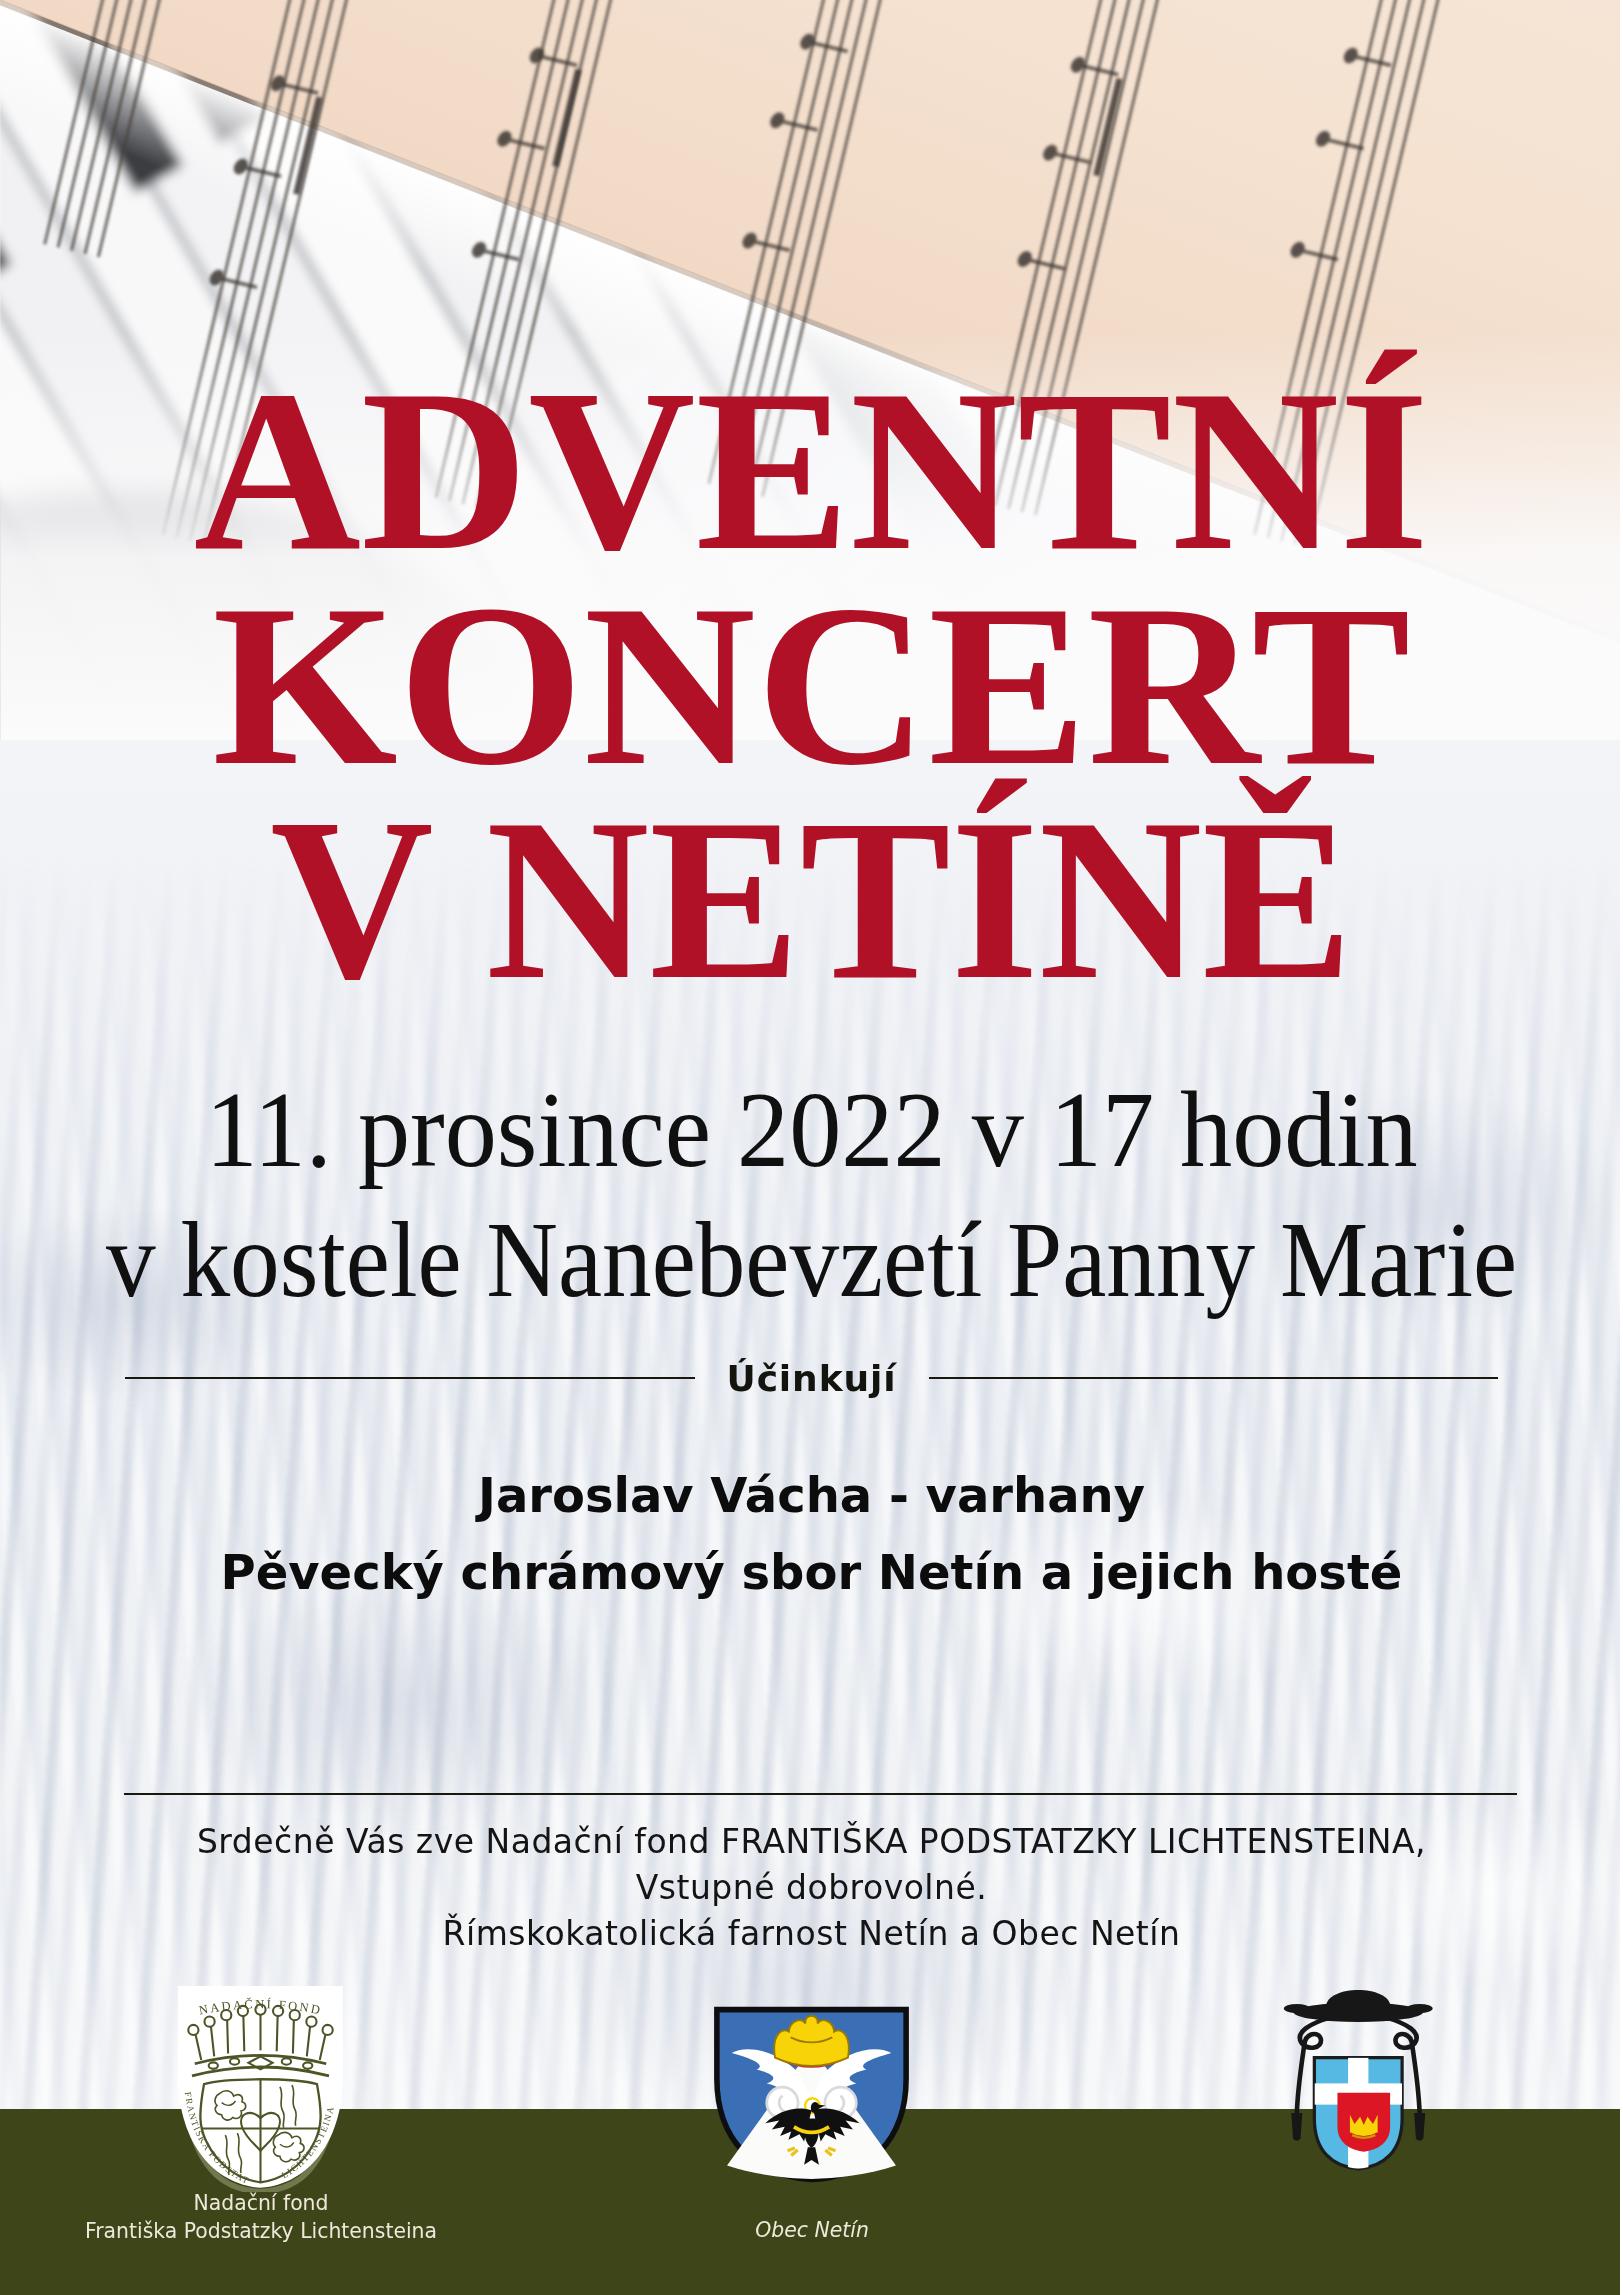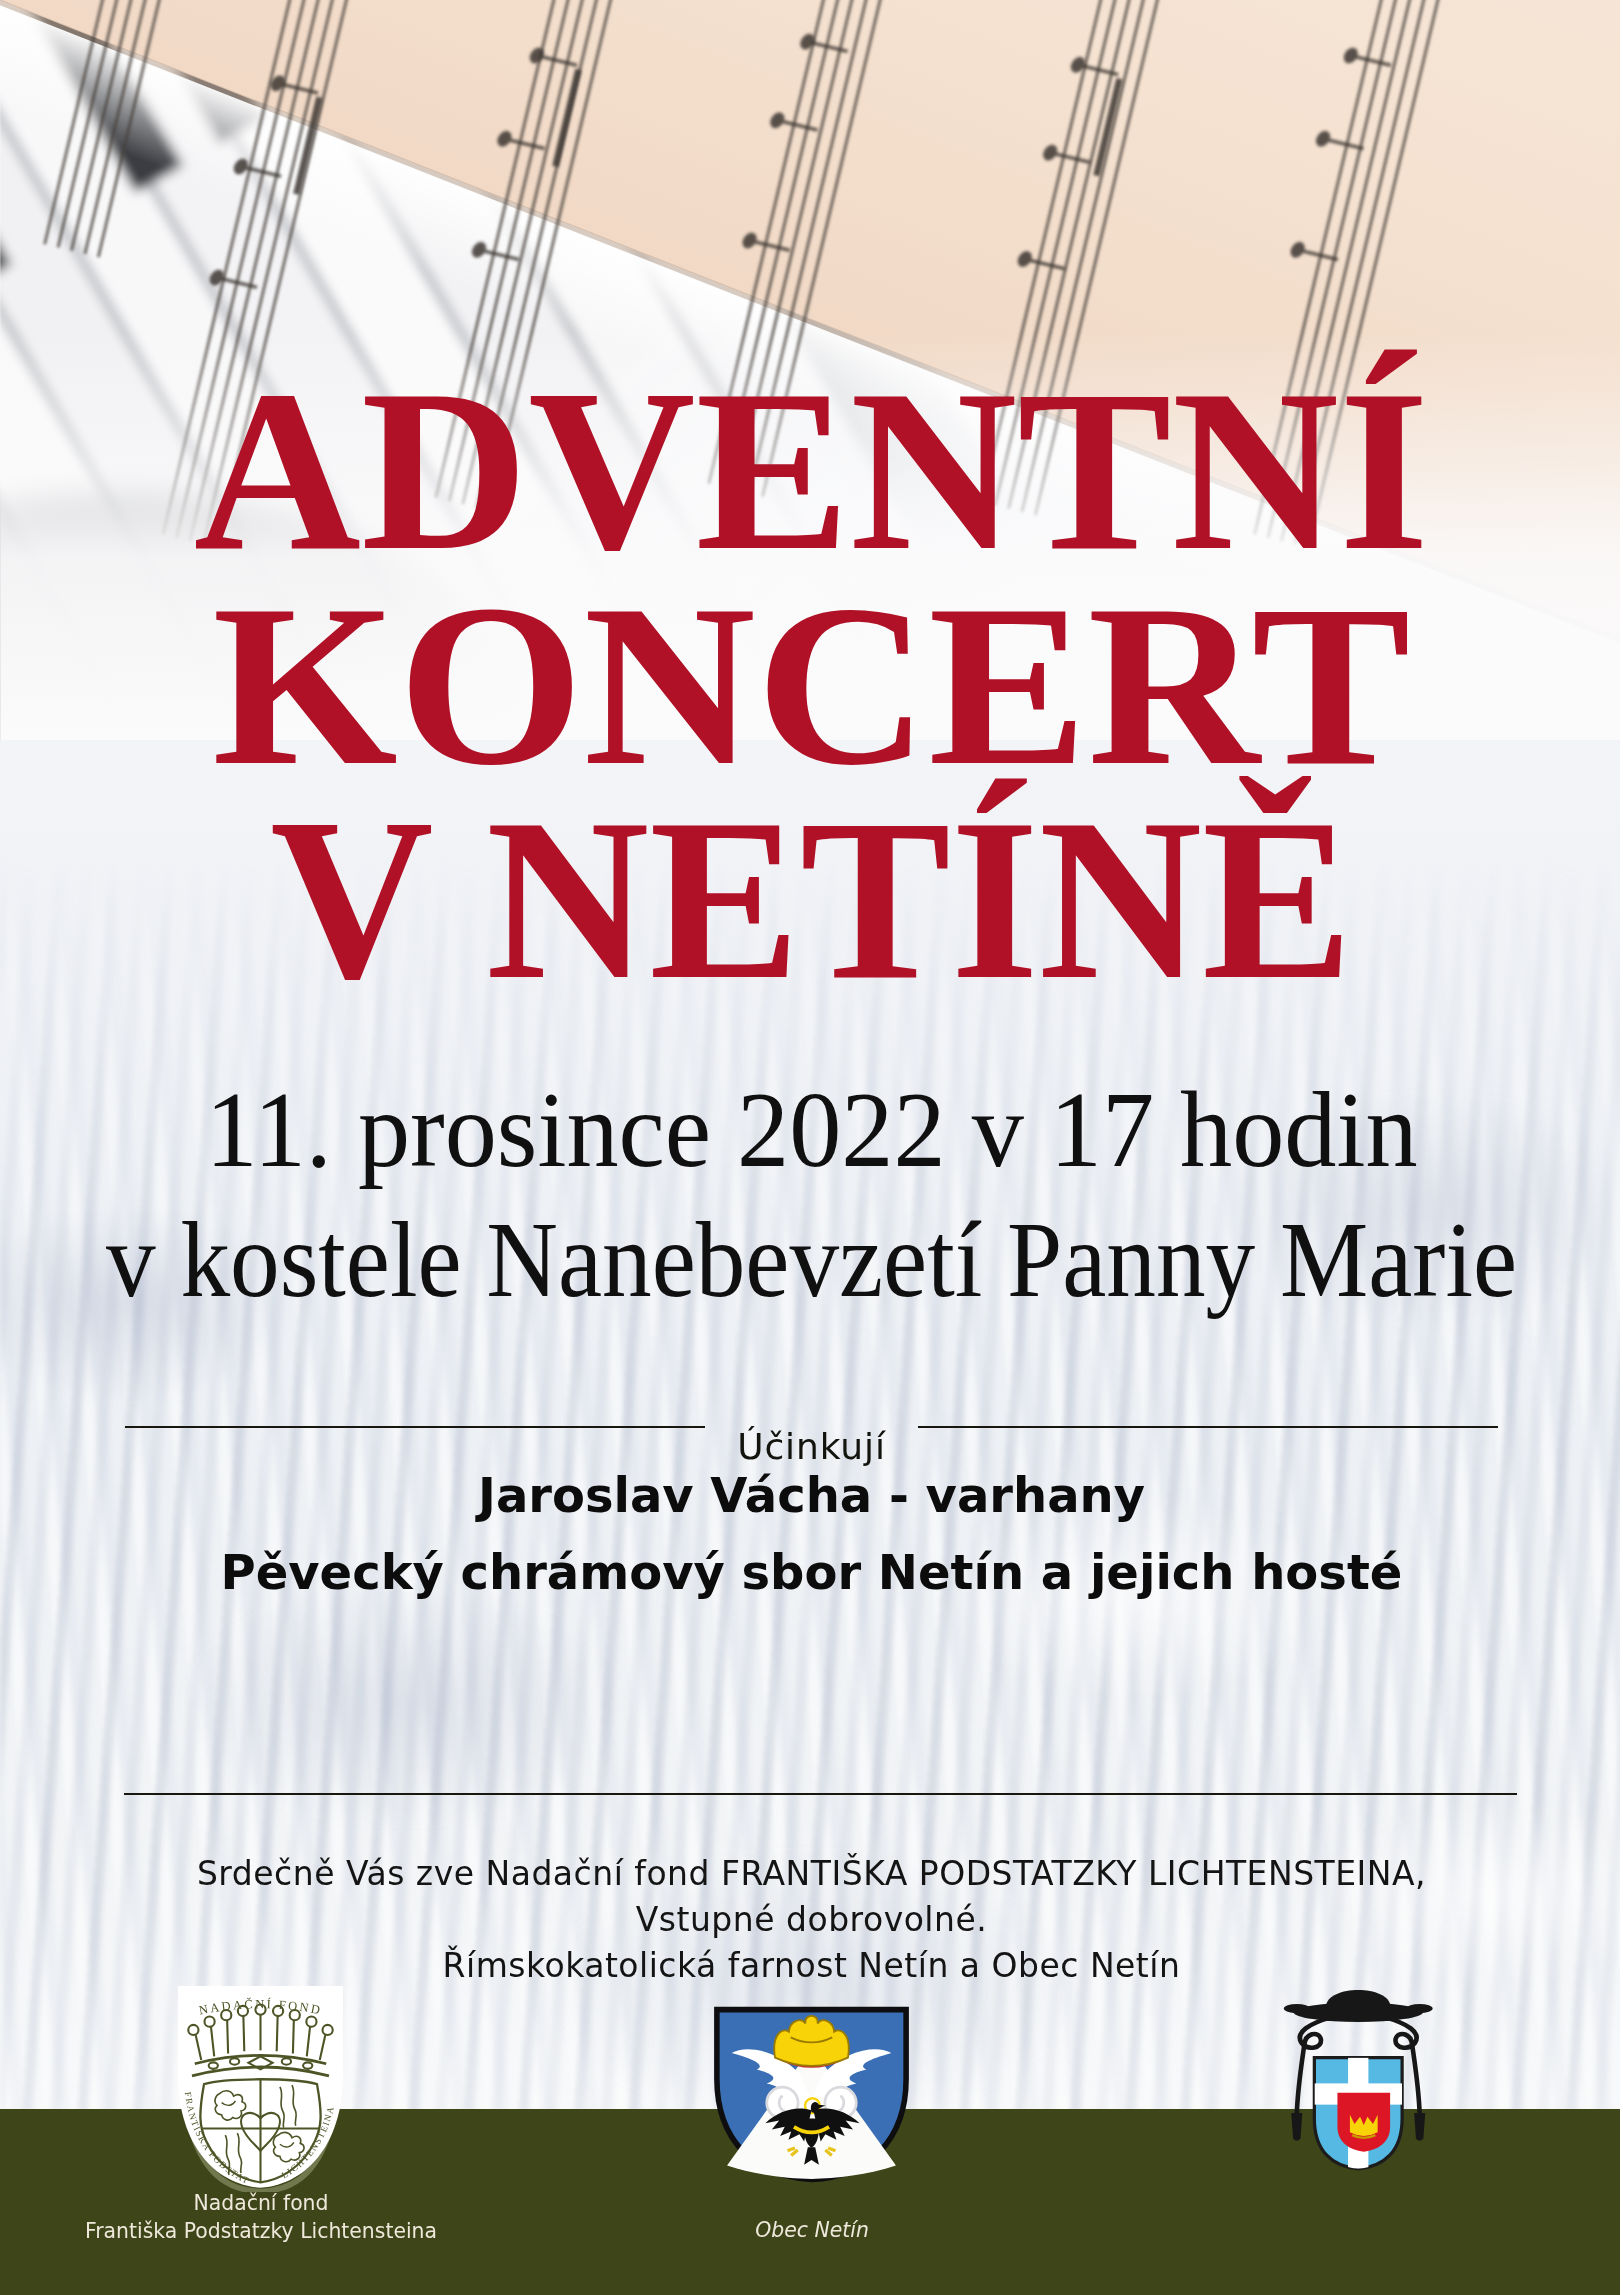--- a/index.html
+++ b/index.html
@@ -27,33 +27,33 @@
       radial-gradient(ellipse 324px 176px at 25% 64%, rgba(150,162,190,.22), transparent 70%),
       radial-gradient(ellipse 287px 148px at 70% 55%, rgba(255,255,255,.65), transparent 70%),
       radial-gradient(ellipse 370px 194px at 50% 88%, rgba(165,176,200,.24), transparent 72%),
       radial-gradient(ellipse 259px 139px at 92% 80%, rgba(255,255,255,.6), transparent 70%);
     filter:blur(6.5px);
   }
   .headline-svg{position:absolute;top:0;left:0;}
   .title-text{font-family:"Liberation Serif","DejaVu Serif",serif;font-weight:bold;}
   .date-text{font-family:"Liberation Serif","DejaVu Serif",serif;font-weight:normal;fill:#101010;}
   .ucinkuji-row{
-    position:absolute;top:1426px;left:125px;width:1373px;height:56px;
-    display:flex;gap:32px;color:#14140f;
+    position:absolute;top:1350px;left:125px;width:1373px;height:56px;
+    display:flex;align-items:center;gap:32px;color:#14140f;font-weight:bold;
   }
   .rule{flex:1;height:2.3px;background:#17170f;}
   .ucinkuji-label{font-size:36px;letter-spacing:0.9px;white-space:nowrap;}
   .performers{
     position:absolute;top:1457px;left:0;width:1623px;text-align:center;
     font-size:48px;font-weight:700;color:#0c0c0c;line-height:77px;letter-spacing:0px;
   }
   .full-divider{position:absolute;top:1793px;left:124px;width:1393px;height:2.3px;background:#17170f;}
   .invitation{
     position:absolute;top:1819px;left:0;width:1623px;text-align:center;
-    font-size:33px;font-weight:400;color:#141414;line-height:46px;letter-spacing:0.5px;margin-top:32px;
+    font-size:33px;font-weight:400;color:#141414;line-height:46px;letter-spacing:0.5px;
   }
   .band{position:absolute;top:2109px;left:0;width:1623px;height:186px;background:#3E4519;}
   .logo-svg{position:absolute;}
   .logo-nf{left:177px;top:1986px;}
   .logo-obec{left:712px;top:2005px;}
   .logo-far{left:1278px;top:1979px;}
   .caption{
     position:absolute;width:370px;text-align:center;color:#EFE9DC;
     font-size:20.4px;line-height:28px;font-weight:400;letter-spacing:0px;
   }

